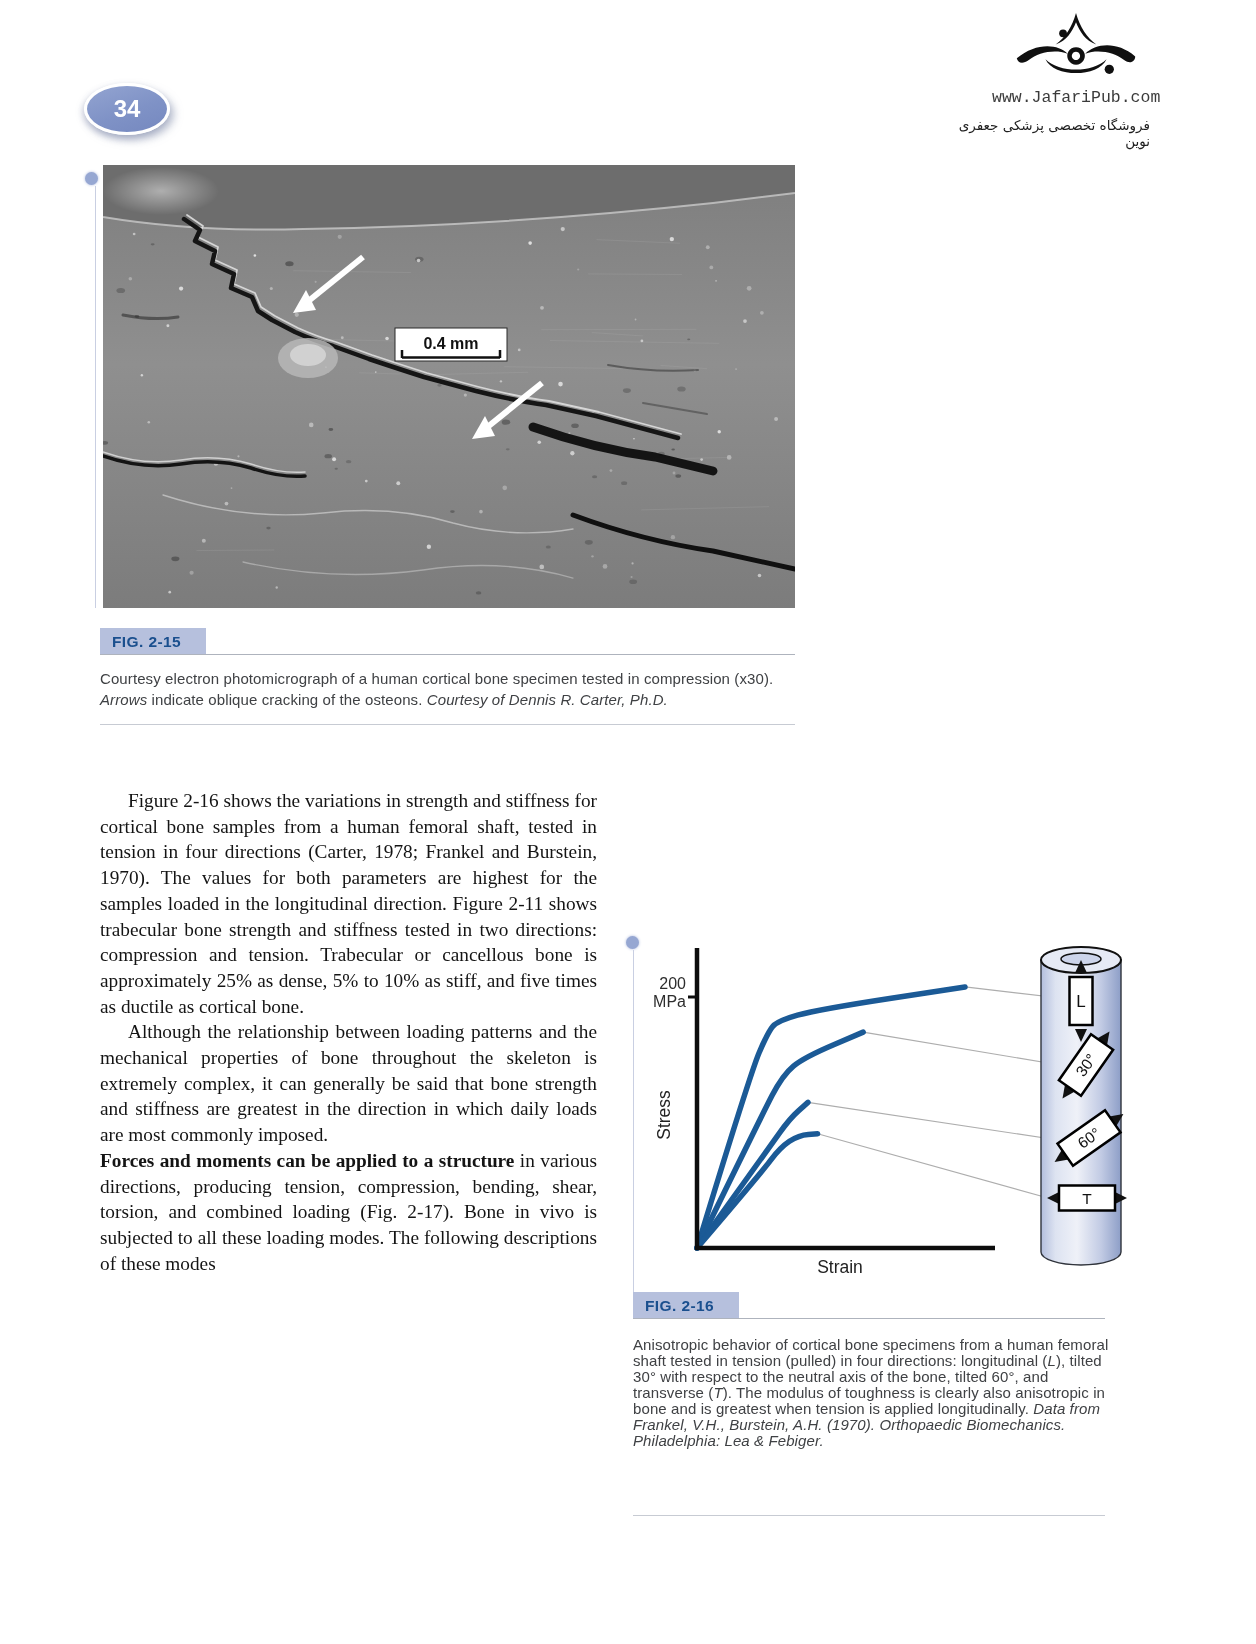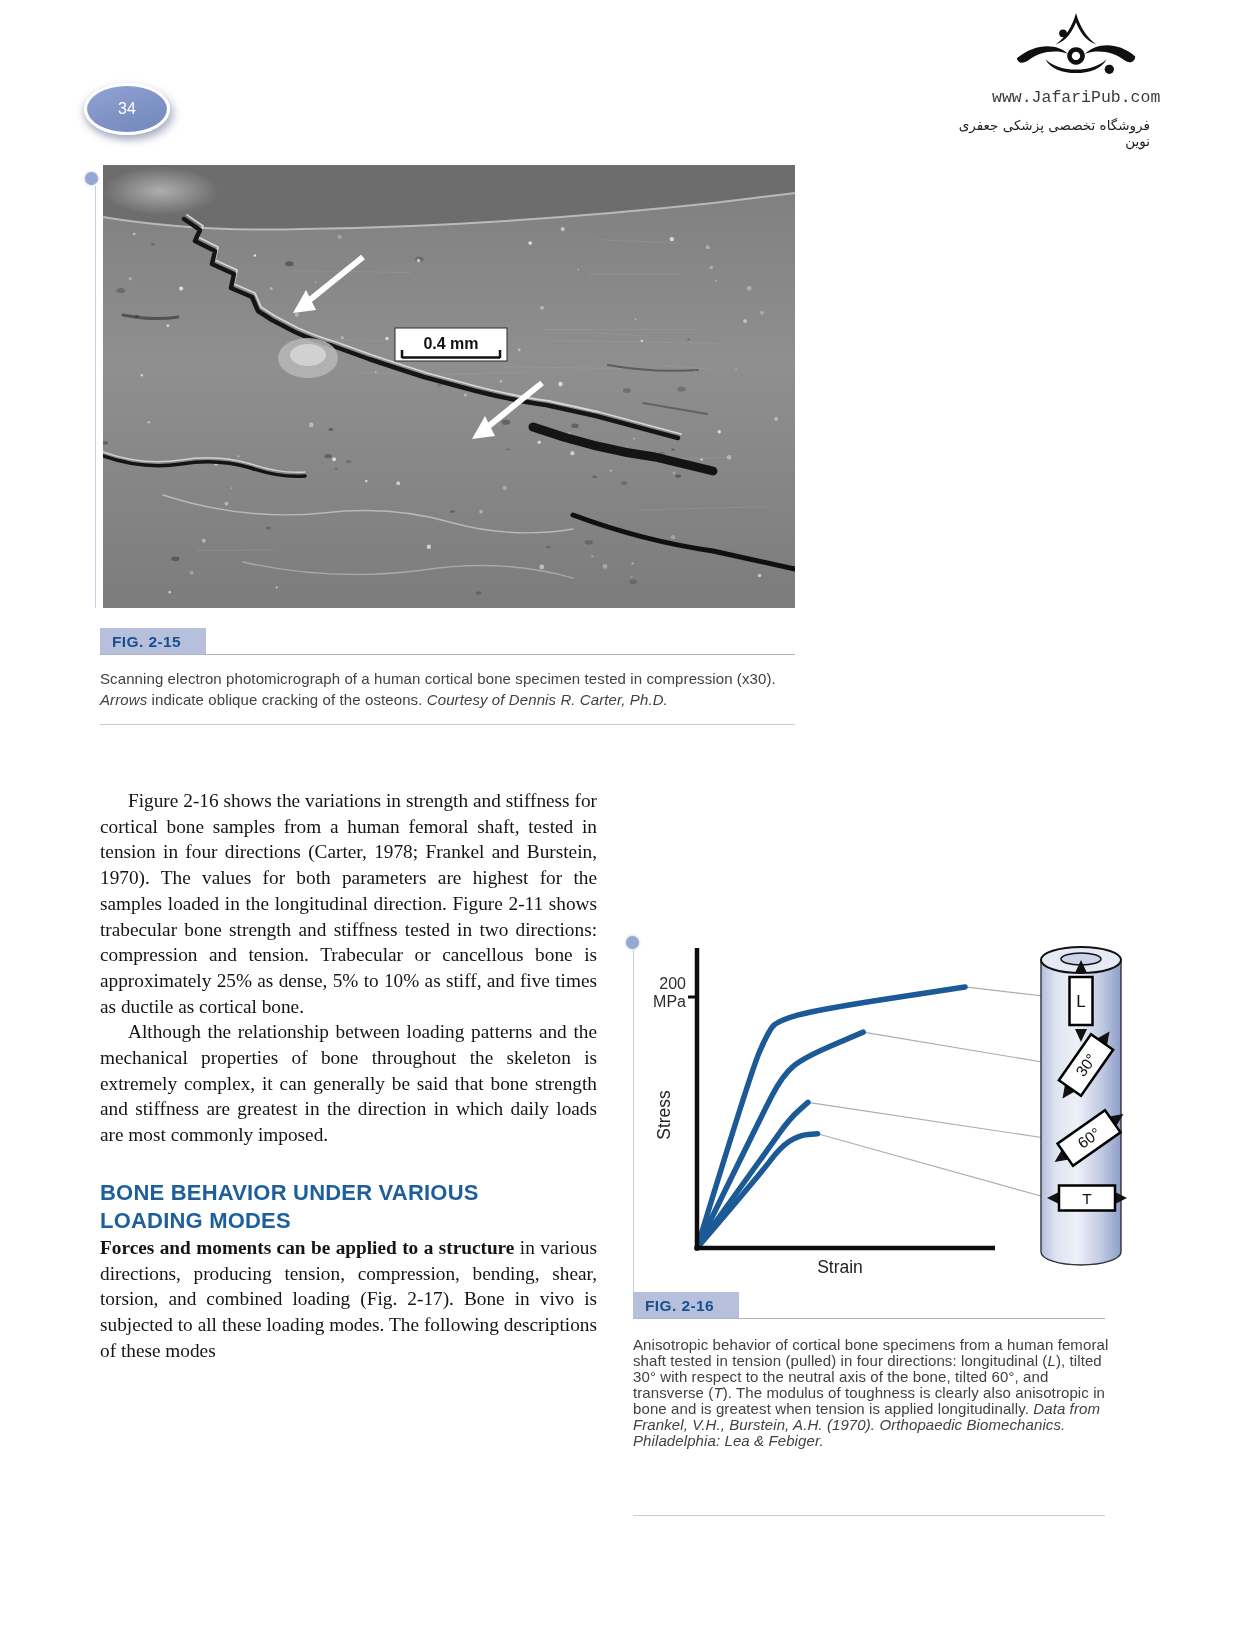--- a/index.html
+++ b/index.html
@@ -6,21 +6,21 @@
   .page{position:relative;width:1256px;height:1644px;background:#ffffff;overflow:hidden;
         font-family:"Liberation Sans",sans-serif;color:#161616;}
   .abs{position:absolute;}
 
   
   .badge{left:84px;top:83px;width:80px;height:46px;border-radius:50%;
          background:linear-gradient(160deg,#93a4d1 0%,#7f92c6 55%,#7588bf 100%);
          border:3px solid #ffffff;
          box-shadow:4px 5px 8px rgba(125,136,168,.55), -2px 3px 6px rgba(125,136,168,.35);
          display:flex;align-items:center;justify-content:center;
-         color:#fff;font-weight:normal;font-size:16px;}
+         color:#fff;font-weight:bold;font-size:24px;}
   .running-head{left:205px;top:95px;width:800px;font-size:15px;letter-spacing:.4px;white-space:nowrap;}
   .rh-part{color:#4d4e50;font-weight:bold;letter-spacing:1.5px;}
   .rh-dot{color:#a7a398;margin:0 7px;font-size:12px;vertical-align:2px;}
   .rh-title{color:#85878b;letter-spacing:.6px;}
   .pub-url{left:992px;top:88px;width:166px;text-align:center;font-size:16.5px;color:#3b3b3b;font-family:Liberation Mono, monospace;}
   .pub-fa{left:940px;top:117px;width:210px;direction:rtl;
           font-family:"DejaVu Sans",sans-serif;font-size:13.5px;color:#1d1d1d;}
   .pub-logo{left:1010px;top:12px;width:132px;height:74px;}
 
   
@@ -235,27 +235,26 @@
       <rect x="292" y="163" width="112" height="33" fill="#ffffff" stroke="#2a2a2a" stroke-width="1"></rect>
       <text x="348" y="184" text-anchor="middle" font-size="16" font-weight="bold" fill="#111111">0.4 mm</text>
       <path d="M299,193 v-8 M299,192.5 h98 M397,193 v-8" stroke="#111111" stroke-width="2.5" fill="none"></path>
     </g>
   </svg>
 
   <div class="abs fig-label" style="left:100px;top:628px;min-width:106px;">
     <span>FIG. 2-15</span>
   </div>
   <div class="abs fig-rule" style="left:100px;top:654px;width:695px;"></div>
-  <p class="abs caption" style="left:100px;top:668px;width:702px;"><span>Scanning electron photomicrograph of a human cortical bone specimen tested in compression (x30). </span><em>Arrows</em><span> indicate oblique cracking of the osteons. </span><em>Courtesy of Dennis R. Carter, Ph.D.</em></p>
+  <p class="abs caption" style="left:100px;top:668px;width:702px;"><span>Courtesy electron photomicrograph of a human cortical bone specimen tested in compression (x30). </span><em>Arrows</em><span> indicate oblique cracking of the osteons. </span><em>Courtesy of Dennis R. Carter, Ph.D.</em></p>
   <div class="abs fig-rule light" style="left:100px;top:724px;width:695px;"></div>
 
   <div class="abs col-left">
     <p class="body-p indent">Figure 2-16 shows the variations in strength and stiffness for cortical bone samples from a human femoral shaft, tested in tension in four directions (Carter, 1978; Frankel and Burstein, 1970). The values for both parameters are highest for the samples loaded in the longitudinal direction. Figure 2-11 shows trabecular bone strength and stiffness tested in two directions: compression and tension. Trabecular or cancellous bone is approximately 25% as dense, 5% to 10% as stiff, and five times as ductile as cortical bone.</p>
     <p class="body-p indent">Although the relationship between loading patterns and the mechanical properties of bone throughout the skeleton is extremely complex, it can generally be said that bone strength and stiffness are greatest in the direction in which daily loads are most commonly imposed.</p>
-    <h2 class="section-heading">BONE BEHAVIOR UNDER VARIOUS LOADING MODES</h2>
     <p class="body-p p-after-heading"><strong>Forces and moments can be applied to a structure</strong><span> in various directions, producing tension, compression, bending, shear, torsion, and combined loading (Fig. 2-17). Bone in vivo is subjected to all these loading modes. The following descriptions of these modes</span></p>
   </div>
 
   <div class="abs fig-dot" style="left:626px;top:936px;"></div>
   <div class="abs fig-vline" style="left:633px;top:950px;height:342px;"></div>
 
   <svg class="abs" id="fig16-svg" style="left:640px;top:935px;" width="500" height="345" viewBox="0 0 500 345">
     <defs>
       <linearGradient id="cylGrad" x1="0" y1="0" x2="1" y2="0">
         <stop offset="0" stop-color="#b3bedd"></stop>

